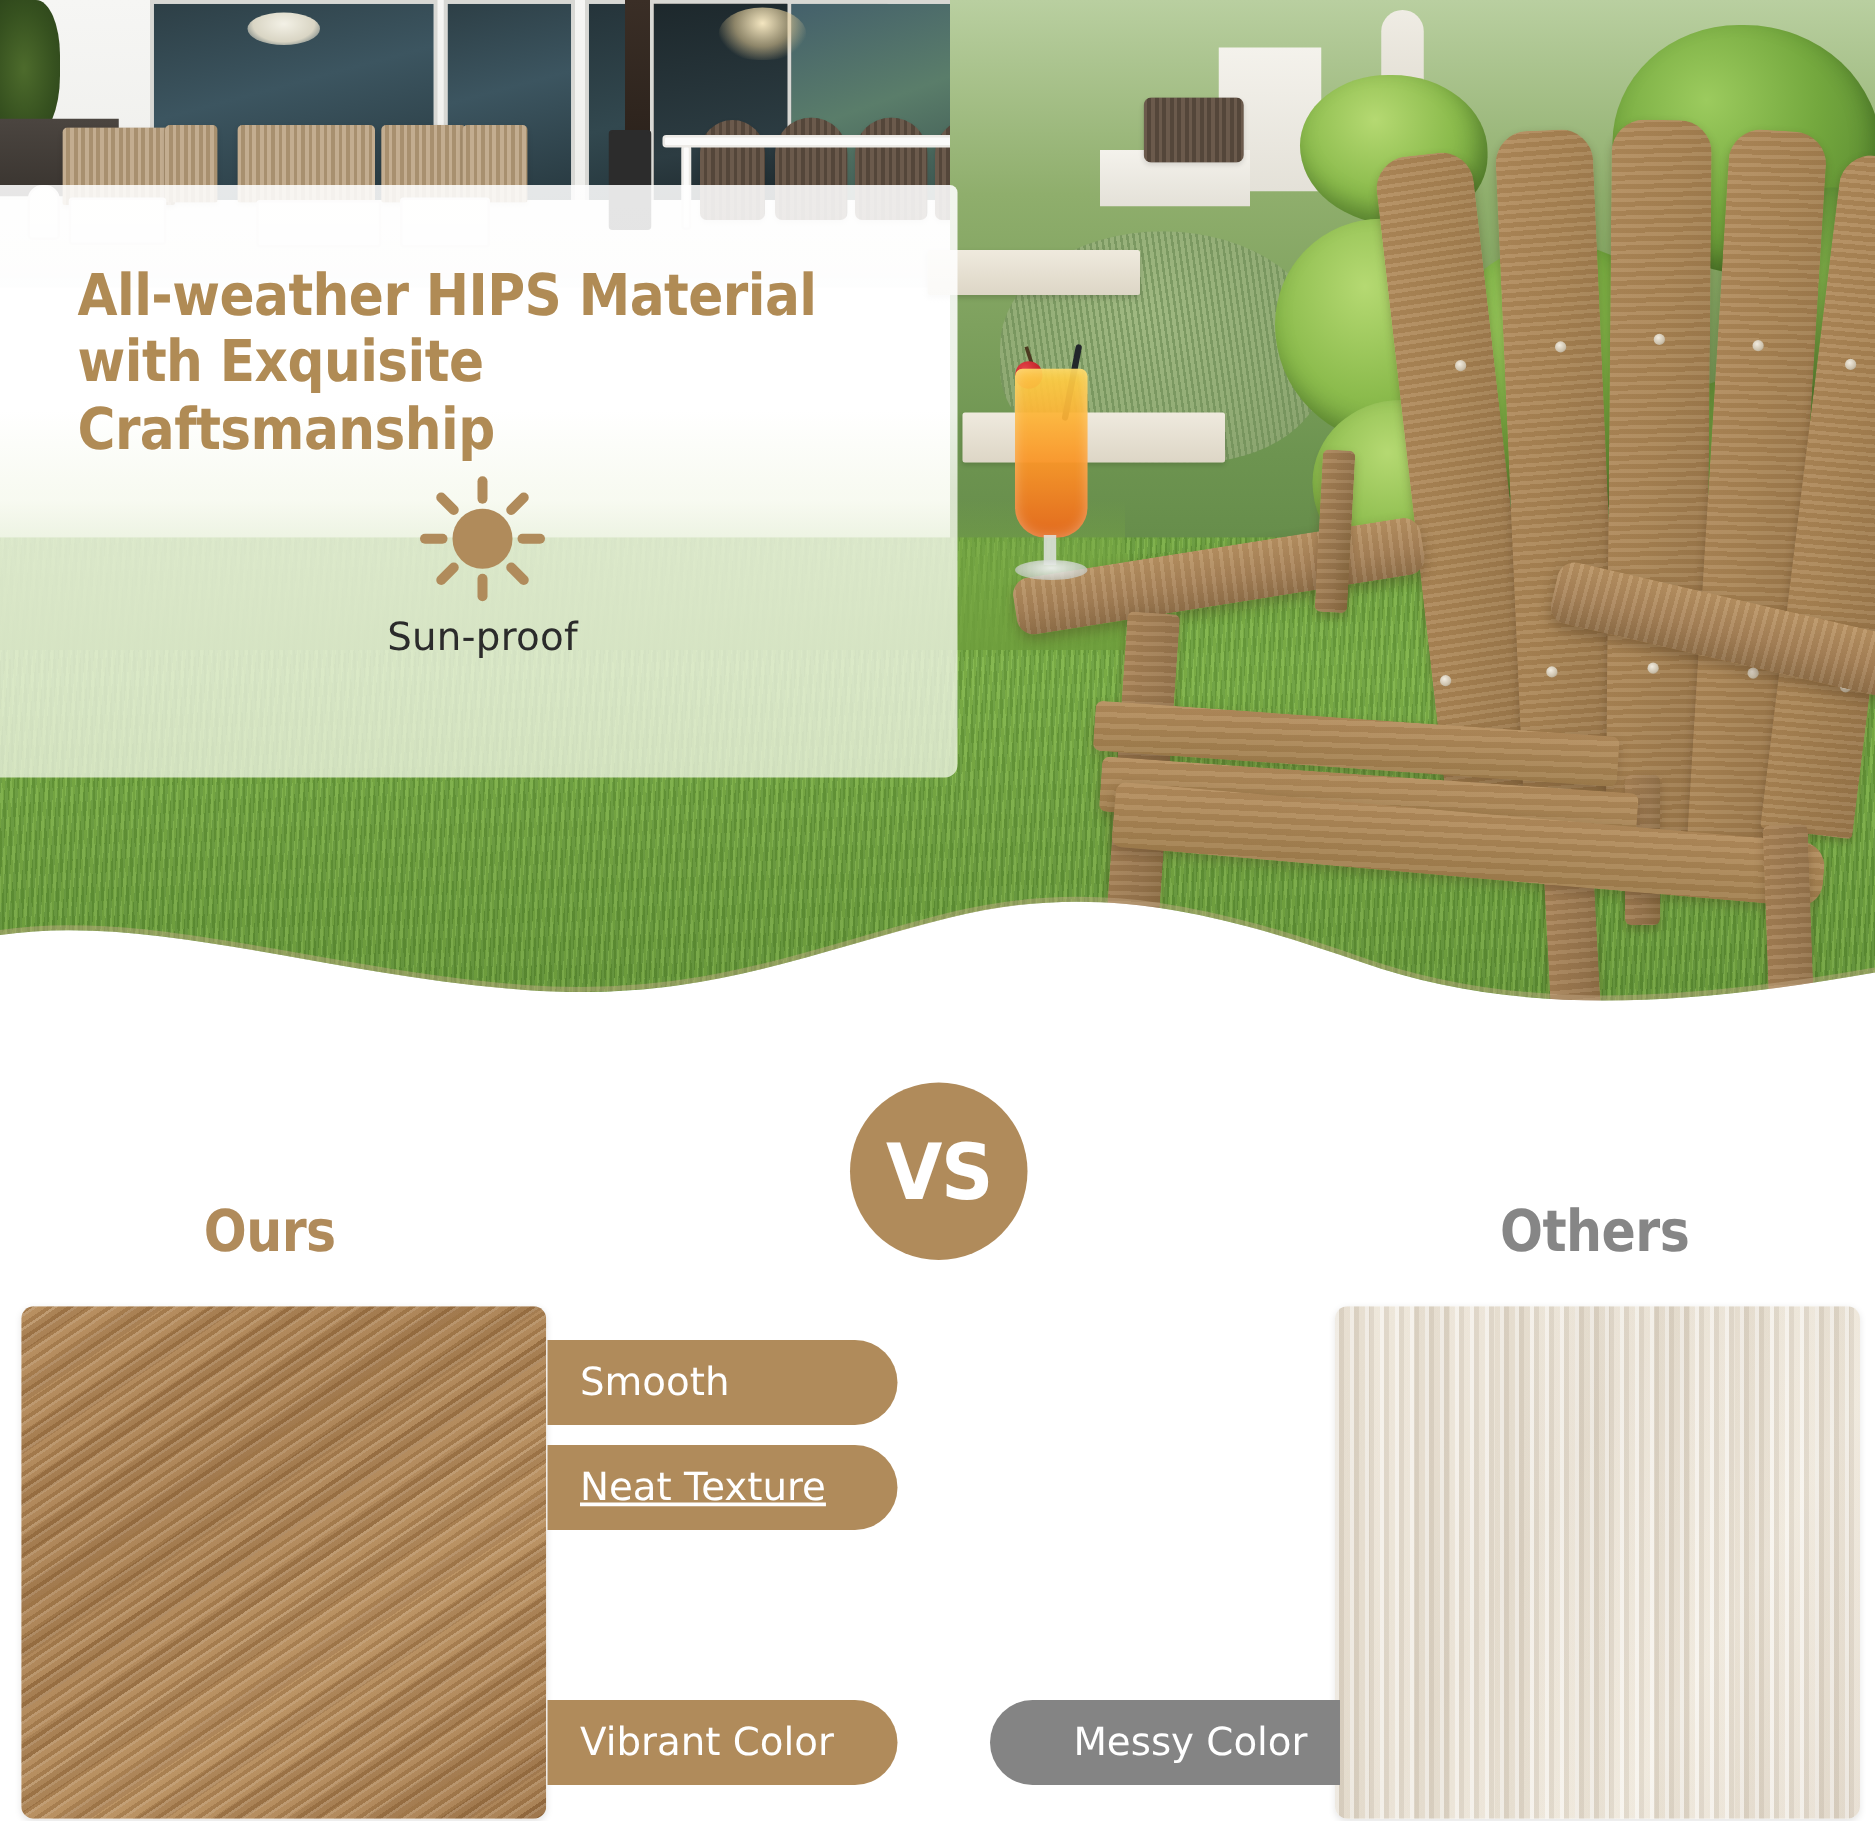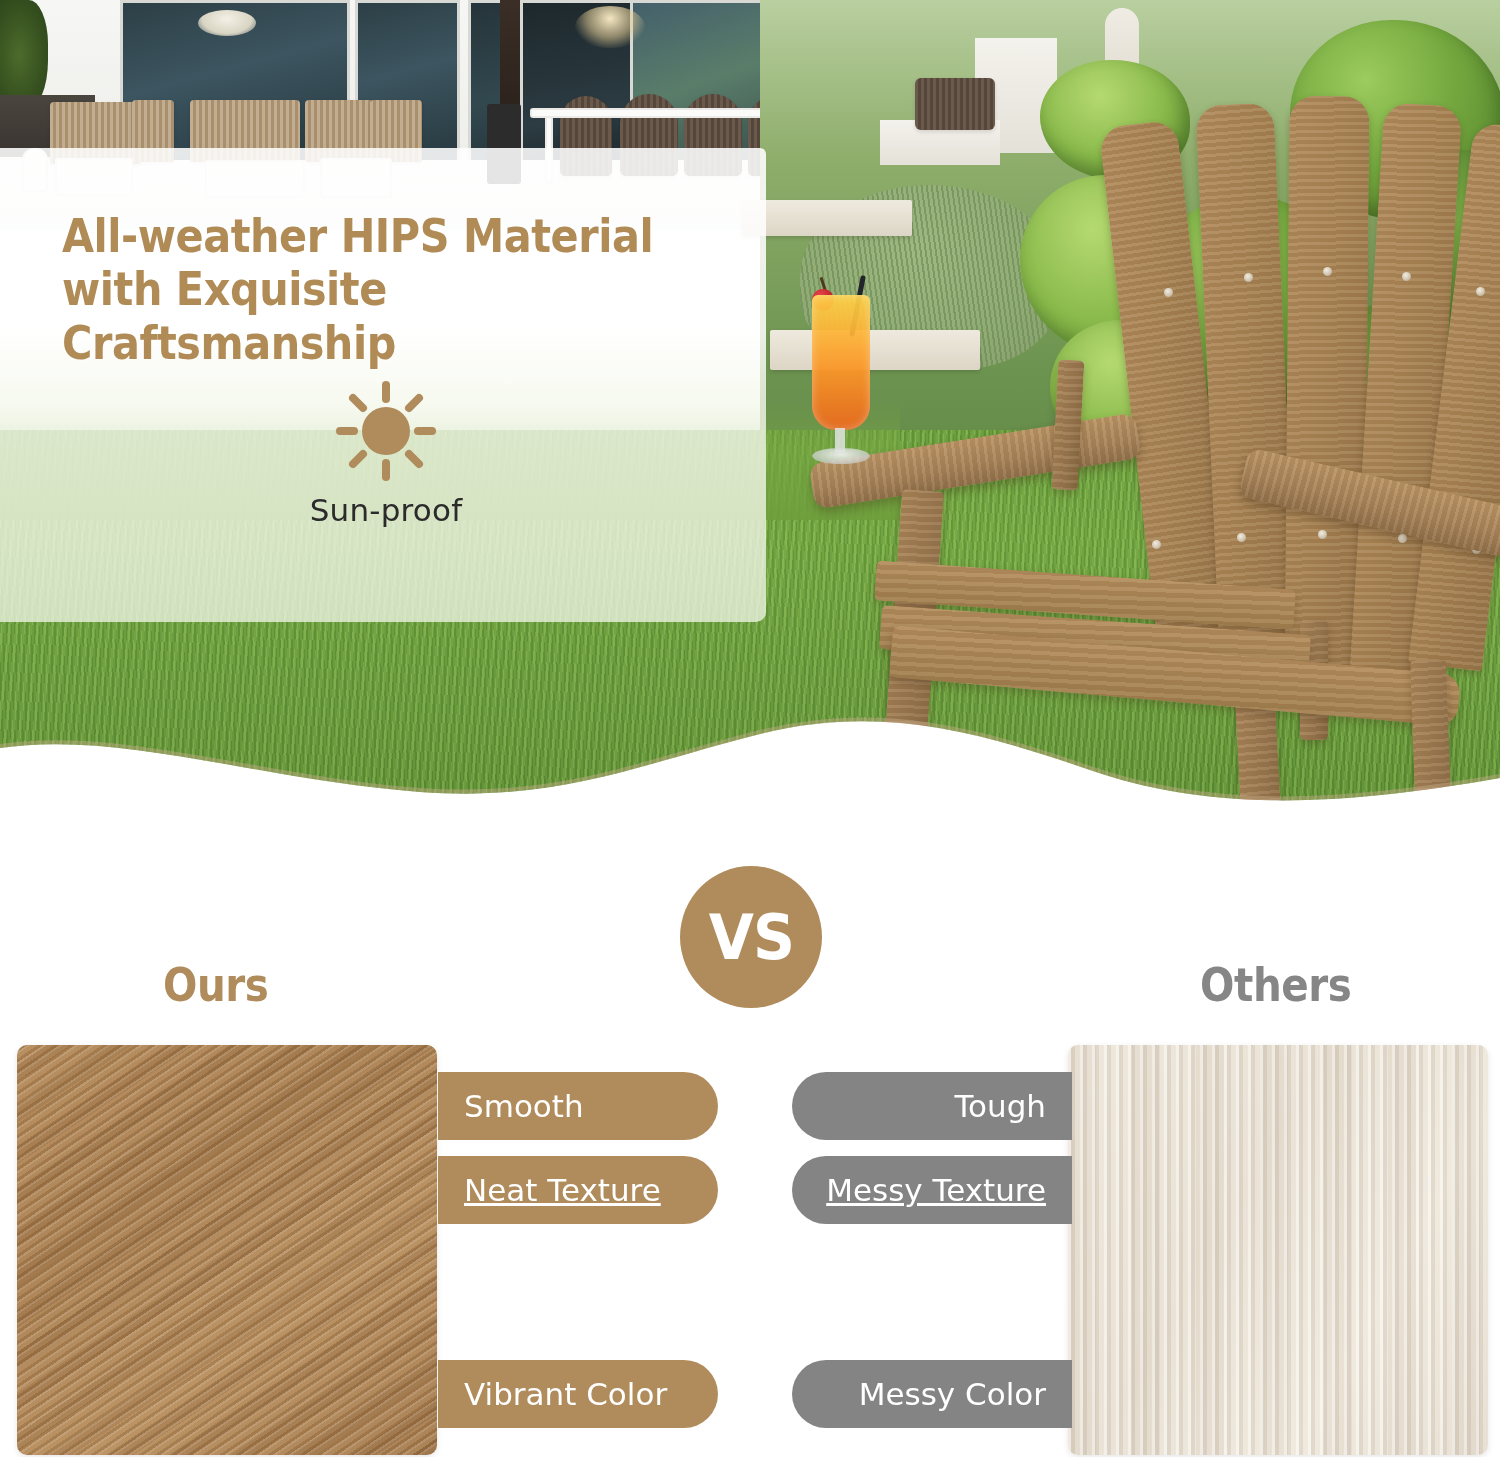--- a/index.html
+++ b/index.html
@@ -378,23 +378,17 @@
   <div class="pill pill-ours r1">
     <span>Smooth</span>
   </div>
   <div class="pill pill-ours r2">
     <span>Neat Texture</span>
   </div>
   <div class="pill pill-ours r3">
     <span>Vibrant Color</span>
   </div>
 
-  <div class="pill pill-others r1">
-    <span>Tough</span>
-  </div>
-  <div class="pill pill-others r2">
-    <span>Messy Texture</span>
-  </div>
   <div class="pill pill-others r3">
     <span>Messy Color</span>
   </div>
 
 </div>
 
 </body></html>

